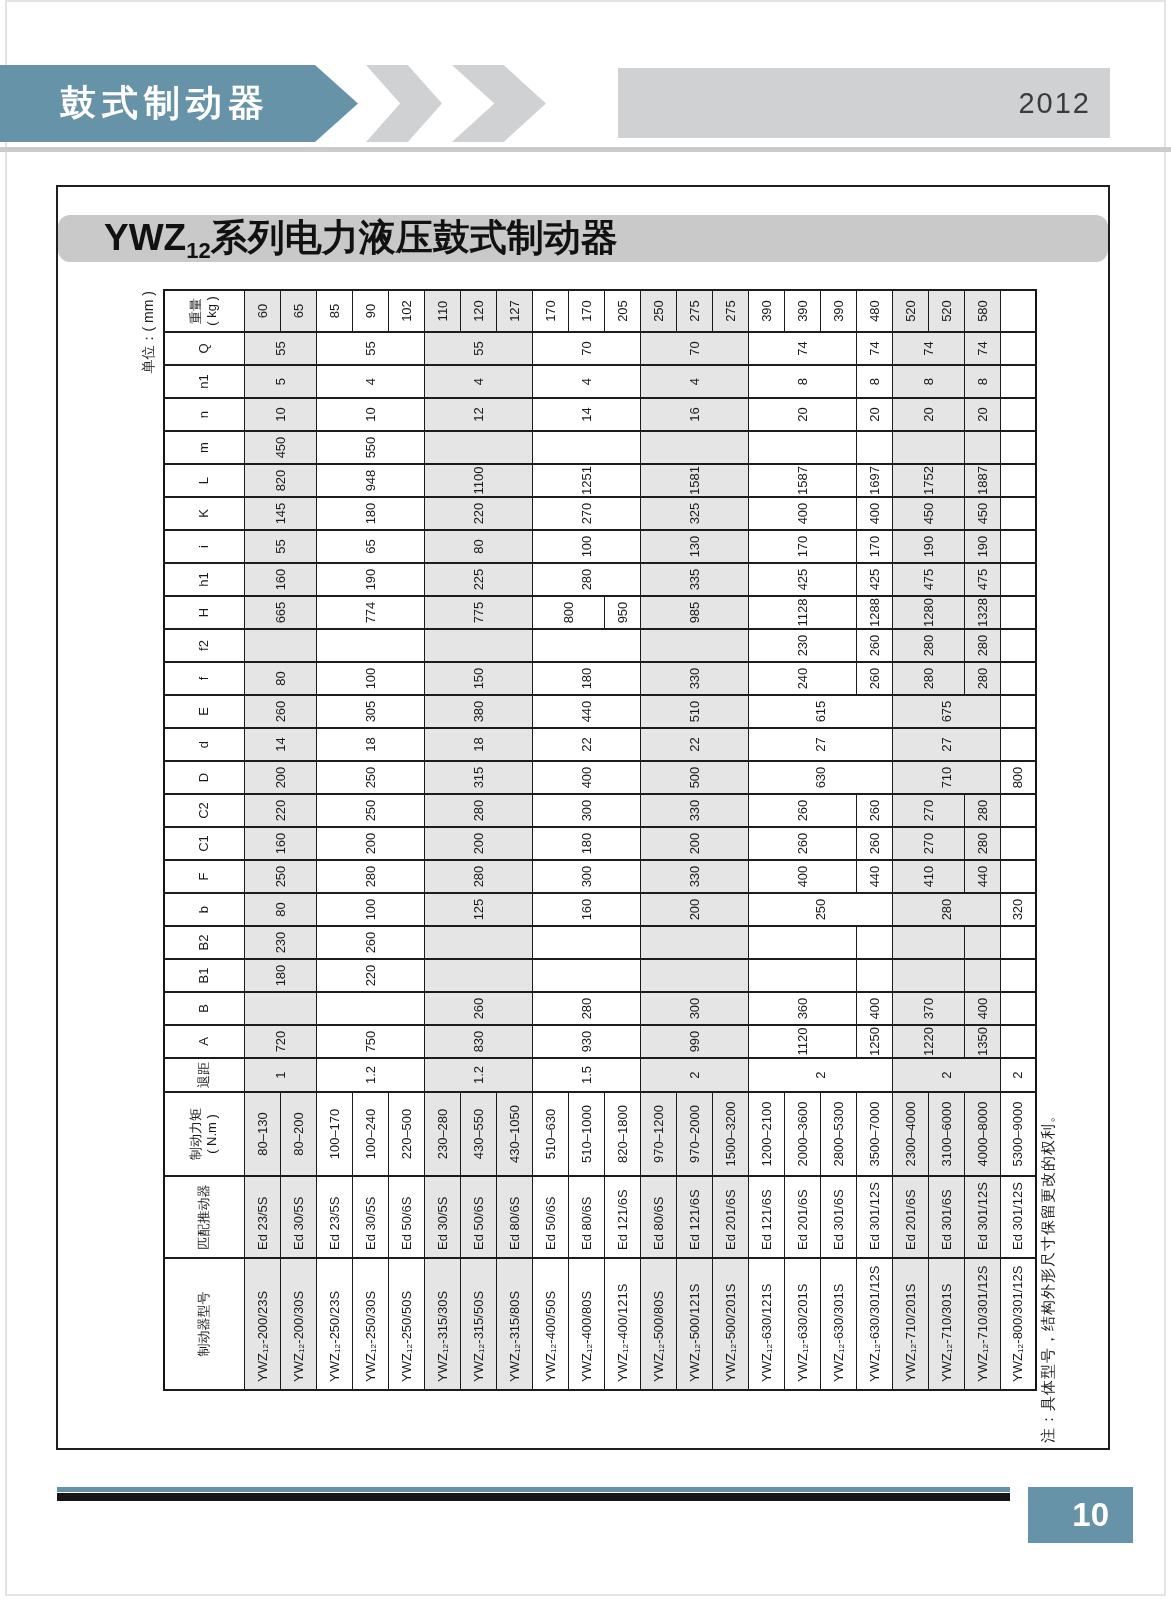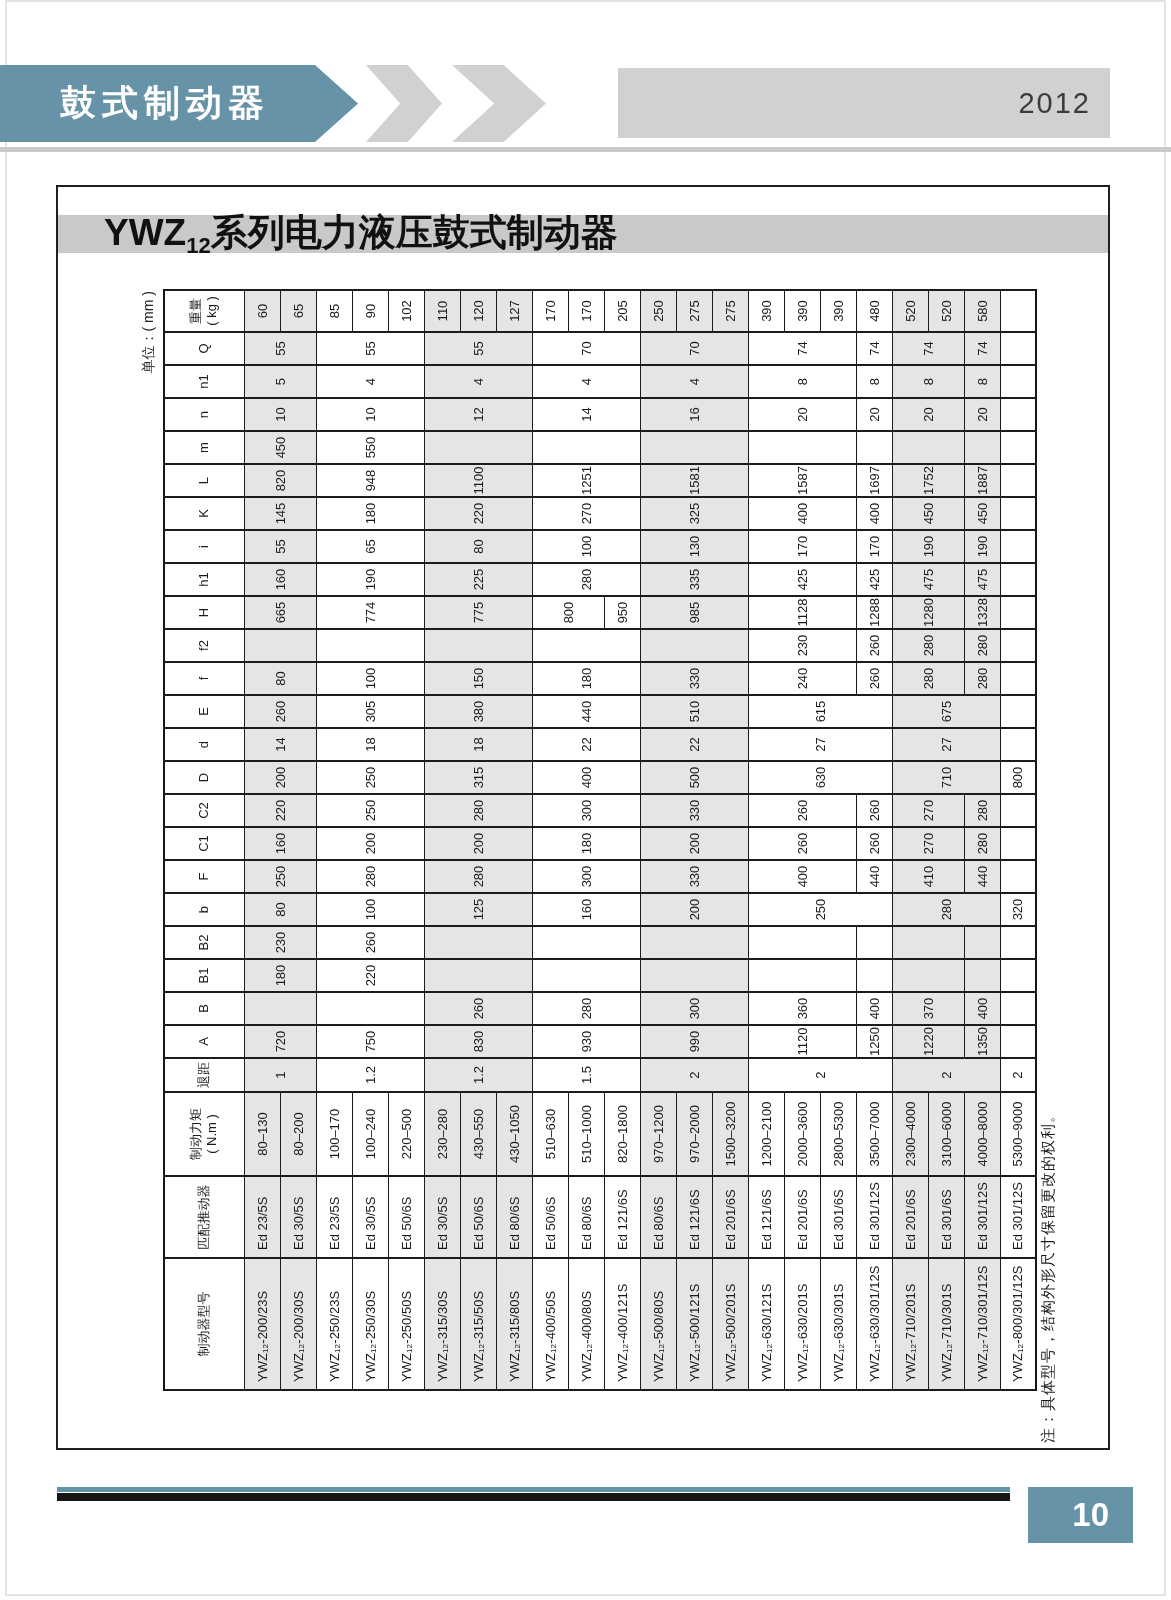--- a/index.html
+++ b/index.html
@@ -19,22 +19,22 @@
   .chev1 { left:366px; width:76px; }
   .chev2 { left:452px; width:94px; }
   .year-band { position:absolute; left:618px; top:68px; width:492px; height:70px; }
   .year { position:absolute; right:80px; top:68px; height:58px; line-height:70px;
     font-size:29px; color:#3b3b3d; letter-spacing:2px; }
   .hrule { position:absolute; left:0; top:147px; width:1171px; height:5px; }
 
   
   .box { position:absolute; left:56px; top:185px; width:1054px; height:1265px;
     border:2px solid #1f1f1f; background:#fff; }
-  .title-band { position:absolute; left:0; top:28px; width:100%; height:38px;
-    display:flex; align-items:center; }
+  .title-band { position:absolute; left:0; top:28px; width:100%; height:47px;
+    display:flex; align-items:center;border-radius:12px; }
   .title-band .t { font-weight:bold; font-size:37px; color:#111; margin-left:46px; white-space:nowrap; }
   .title-band .t sub { font-size:22px; }
 
   
   .rot-wrap { position:absolute; left:137px; top:1391px; width:1100px;
     transform-origin:0 0; transform:rotate(-90deg); }
   .unit-row { height:26px; line-height:22px; text-align:right; font-size:14px; color:#222; }
   table.spec { border-collapse:collapse; table-layout:fixed; width:1100px;
     border:2px solid #161616; }
   table.spec th, table.spec td { border:2px solid #1c1c1c; border-top-width:1px; border-bottom-width:1px;

